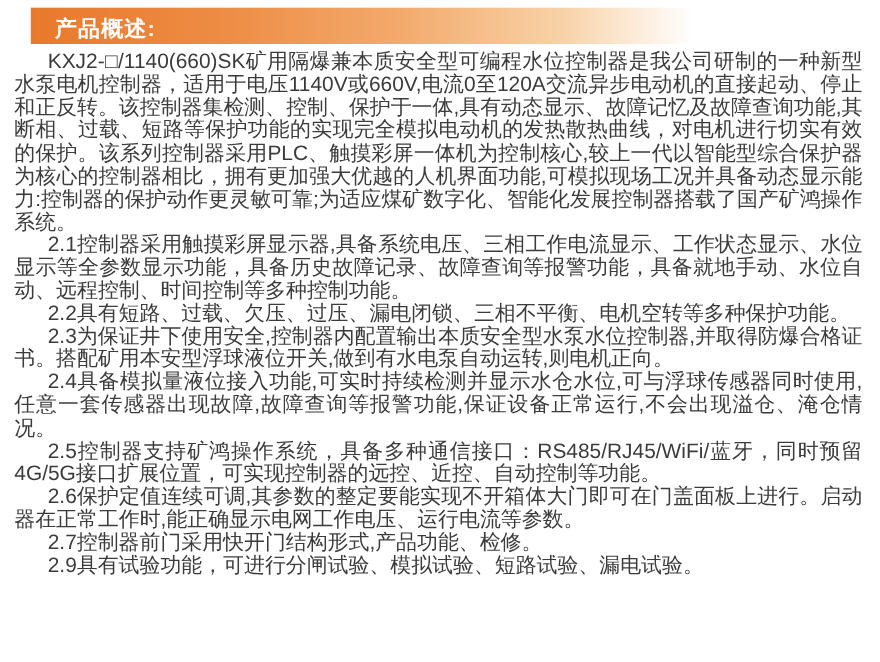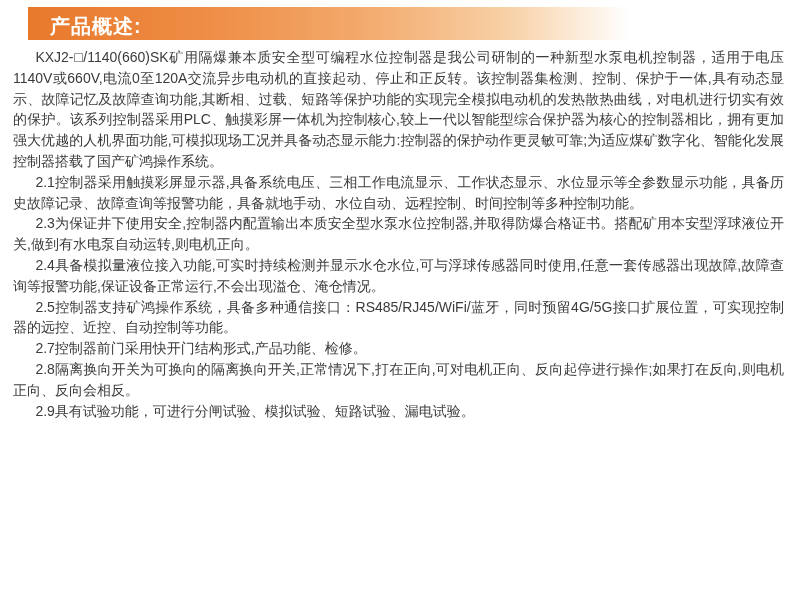--- a/index.html
+++ b/index.html
@@ -30,42 +30,43 @@
     color: #ffffff;
     font-weight: bold;
     font-size: 20px;
     padding-left: 22px;
     letter-spacing: 1px;
     white-space: nowrap;
   }
   .content {
     padding: 7px 16px 0 13px;
     color: #3b3b3b;
-    font-size: 14px;
+    font-size: 19px;
     line-height: 20.8px;
     text-align: justify;
   }
   .content p {
     margin: 0;
     text-indent: 1.6em;
   }
 </style>
 </head>
 <body>
 
 <div class="page">
 
   <div class="banner">
     <span class="banner-title">产品概述:</span>
   </div>
 
   <div class="content">
     <p>KXJ2-□/1140(660)SK矿用隔爆兼本质安全型可编程水位控制器是我公司研制的一种新型水泵电机控制器，适用于电压1140V或660V,电流0至120A交流异步电动机的直接起动、停止和正反转。该控制器集检测、控制、保护于一体,具有动态显示、故障记忆及故障查询功能,其断相、过载、短路等保护功能的实现完全模拟电动机的发热散热曲线，对电机进行切实有效的保护。该系列控制器采用PLC、触摸彩屏一体机为控制核心,较上一代以智能型综合保护器为核心的控制器相比，拥有更加强大优越的人机界面功能,可模拟现场工况并具备动态显示能力:控制器的保护动作更灵敏可靠;为适应煤矿数字化、智能化发展控制器搭载了国产矿鸿操作系统。</p>
     <p>2.1控制器采用触摸彩屏显示器,具备系统电压、三相工作电流显示、工作状态显示、水位显示等全参数显示功能，具备历史故障记录、故障查询等报警功能，具备就地手动、水位自动、远程控制、时间控制等多种控制功能。</p>
+    <p>2.2具有短路、过载、欠压、过压、漏电闭锁、三相不平衡、电机空转等多种保护功能。</p>
     <p>2.3为保证井下使用安全,控制器内配置输出本质安全型水泵水位控制器,并取得防爆合格证书。搭配矿用本安型浮球液位开关,做到有水电泵自动运转,则电机正向。</p>
     <p>2.4具备模拟量液位接入功能,可实时持续检测并显示水仓水位,可与浮球传感器同时使用,任意一套传感器出现故障,故障查询等报警功能,保证设备正常运行,不会出现溢仓、淹仓情况。</p>
     <p>2.5控制器支持矿鸿操作系统，具备多种通信接口：RS485/RJ45/WiFi/蓝牙，同时预留4G/5G接口扩展位置，可实现控制器的远控、近控、自动控制等功能。</p>
+    <p>2.6保护定值连续可调,其参数的整定要能实现不开箱体大门即可在门盖面板上进行。启动器在正常工作时,能正确显示电网工作电压、运行电流等参数。</p>
     <p>2.7控制器前门采用快开门结构形式,产品功能、检修。</p>
-    <p>2.8隔离换向开关为可换向的隔离换向开关,正常情况下,打在正向,可对电机正向、反向起停进行操作;如果打在反向,则电机正向、反向会相反。</p>
     <p>2.9具有试验功能，可进行分闸试验、模拟试验、短路试验、漏电试验。</p>
   </div>
 
 </div>
 
 </body></html>

